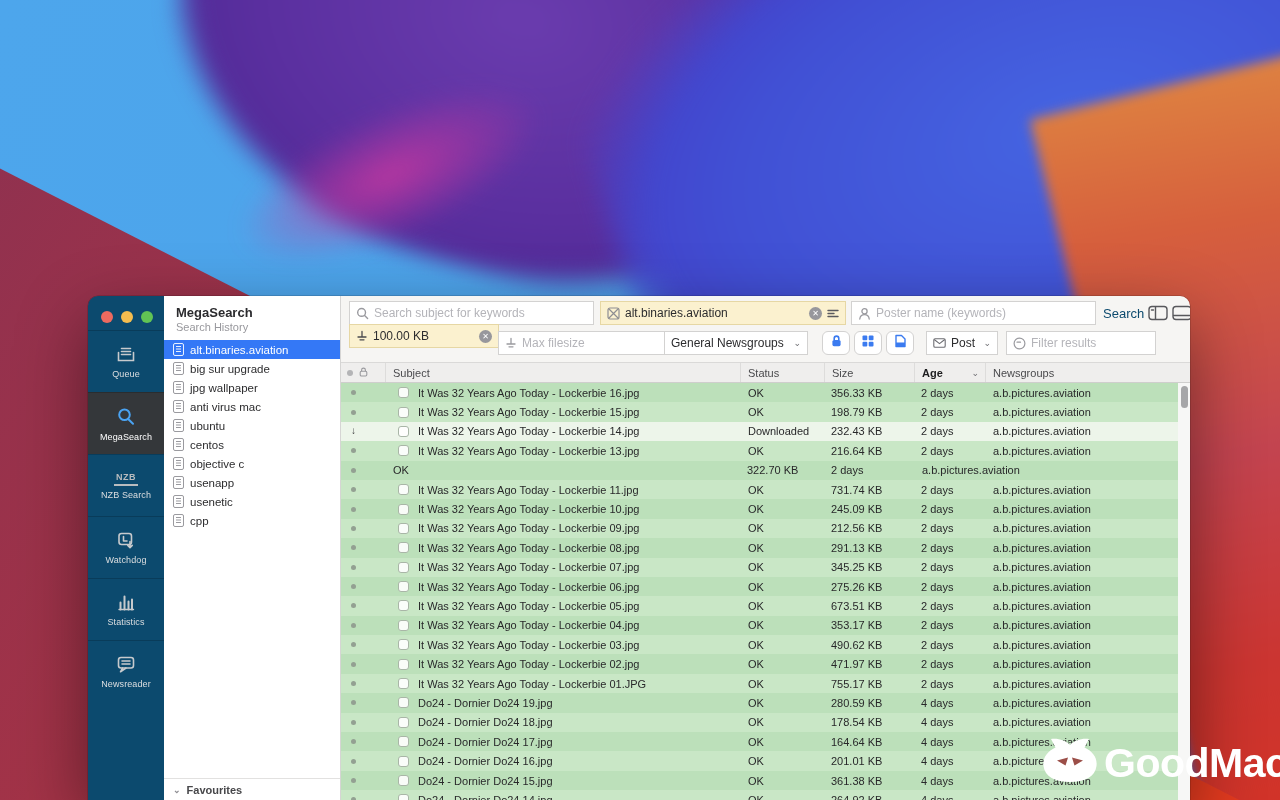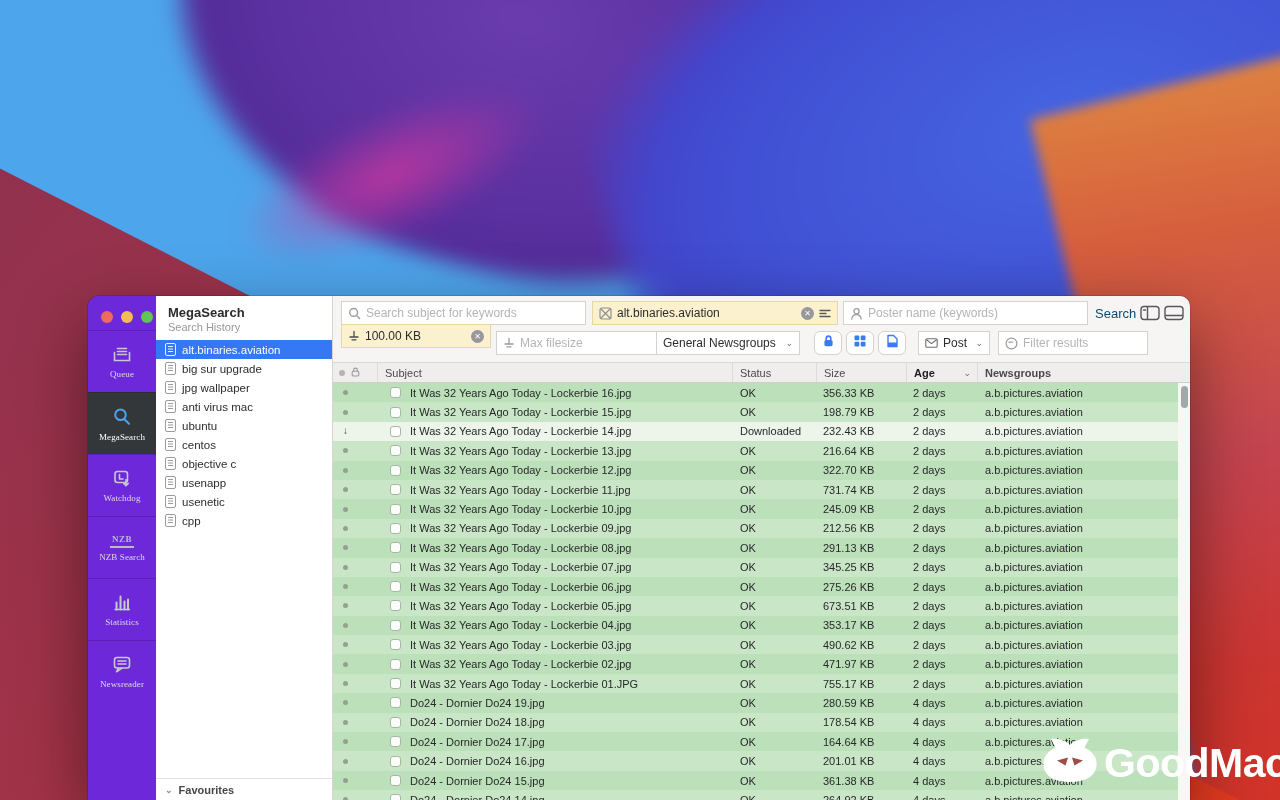--- a/index.html
+++ b/index.html
@@ -21,21 +21,21 @@
     background:linear-gradient(185deg,#e08a42 0%,#d65f3d 22%,#c34450 48%,#cb3531 72%,#d63222 100%); filter:blur(6px); }
   .wp-redwedge { left:-60px; top:138px; width:1500px; height:900px; transform:rotate(27deg); transform-origin:top left;
     background:linear-gradient(100deg,#8e3150 0%,#a33347 30%,#c93a2e 62%,#e23a1f 85%); }
 
   
   .window { position:absolute; left:88px; top:296px; width:1102px; height:504px;
     border-radius:10px 10px 0 0; overflow:hidden; display:flex;
     box-shadow:0 25px 70px rgba(0,0,0,.45), 0 0 0 .5px rgba(0,0,0,.25); }
 
   
-  .sidebar { width:68px; background:#6d28d9; flex:none; display:flex; flex-direction:column;font-family:Liberation Serif, serif; }
+  .sidebar { width:76px; background:#0c4a6e; flex:none; display:flex; flex-direction:column; }
   .lights { display:flex; gap:8px; padding:15px 0 0 13px; height:34px; }
   .light { width:12px; height:12px; border-radius:50%; }
   .l-red{background:#ed6a5f;} .l-yel{background:#f5bd4f;} .l-grn{background:#61c454;}
   .navitem { height:62px; display:flex; flex-direction:column; align-items:center; justify-content:center;
     gap:4px; border-top:1px solid rgba(0,0,0,.18); }
   .navitem:first-of-type { border-top:none; }
   .navitem .nlabel { font-size:9px; color:#dcdee0; letter-spacing:.1px; }
   .navitem.selected { background:#34373a; }
   .navitem.selected .nlabel { color:#fff; }
   .nzb-ico { font-size:9px; font-weight:bold; color:#b9bcbf; border-bottom:2px solid #b9bcbf; padding:1px 2px 2px; letter-spacing:.5px; }
@@ -73,21 +73,21 @@
   .selectbox .chev { margin-left:auto; color:#6e6e73; }
 
   
   .theader { height:20px; flex:none; background:#efeeed; border-bottom:1px solid #cfcecd;
     display:flex; font-size:11px; color:#4a4a4d; }
   .theader .hgrid { display:grid; grid-template-columns:45px 355px 84px 90px 71px 200px; width:845px; }
   .hcell { display:flex; align-items:center; border-right:1px solid #dddcdb; padding:0 0 0 7px; }
   .hcell.first { padding-left:6px; gap:6px; }
   .hcell.age { font-weight:bold; color:#1d1d1f; }
   .hcell.age .sortchev { margin-left:auto; margin-right:6px; font-size:9px; color:#6e6e73; font-weight:normal; }
-  .hcell.last { border-right:none;font-weight:bold; }
+  .hcell.last { border-right:none; }
   .hdot { width:6px; height:6px; border-radius:50%; background:#b4b4b6; }
 
   .tbody { flex:1; position:relative; overflow:hidden; background:#f3f6f2; }
   .rows { width:845px; }
   .trow { height:19.4px; display:grid; grid-template-columns:45px 355px 84px 90px 71px 200px;
     align-items:center; font-size:11px; color:#28282a; }
   .trow:nth-child(odd) { background:#bce0ba; }
   .trow:nth-child(even) { background:#c9e7c6; }
   .trow.downloaded { background:#edf5ea; }
   .c-ind { display:flex; justify-content:flex-start; padding-left:10px; }
@@ -140,33 +140,33 @@
         <span class="ficon">
           <svg width="22" height="22" viewBox="0 0 22 22" fill="none" stroke="#4aa3f2" stroke-width="2" stroke-linecap="round">
             <circle cx="9.5" cy="8.8" r="5.3"></circle>
               <path d="M13.4 13.2 18 17.8"></path>
           </svg>
         </span>
         <span class="nlabel">MegaSearch</span>
       </div>
 
       <div class="navitem">
+        <span class="nzb-ico">NZB</span>
+        <span class="nlabel">NZB Search</span>
+      </div>
+
+      <div class="navitem">
         <span class="ficon">
           <svg width="22" height="20" viewBox="0 0 22 20" fill="none" stroke="#c7cacd" stroke-width="1.6" stroke-linecap="round" stroke-linejoin="round">
             <rect x="4" y="2.5" width="12.5" height="11" rx="2.5"></rect>
               <path d="M8.5 5.5v4.5h3.5"></path>
             <path d="M15 10.5v6M12.8 14.4 15 16.7l2.2-2.3"></path>
           </svg>
         </span>
         <span class="nlabel">Watchdog</span>
-      </div>
-
-      <div class="navitem">
-        <span class="nzb-ico">NZB</span>
-        <span class="nlabel">NZB Search</span>
       </div>
 
       <div class="navitem">
         <span class="ficon">
           <svg width="22" height="20" viewBox="0 0 22 20" fill="none" stroke="#c7cacd" stroke-width="2" stroke-linecap="round">
             <path d="M5.5 16.5V9.5M9.5 16.5v-13M13.5 16.5v-8M17 16.5V6.5"></path>
               <path d="M4 16.5h14.5" stroke-width="1.4"></path>
           </svg>
         </span>
         <span class="nlabel">Statistics</span>
@@ -325,21 +325,21 @@
         <div class="field yellow" style="left:8px;top:28px;width:150px;">
           <span class="ficon">
             <svg width="12" height="12" viewBox="0 0 12 12" fill="none" stroke="#4a4a4e" stroke-width="1.3" stroke-linecap="round">
               <path d="M6 1.5v5M2 7h8M4 9.8h4"></path>
             </svg>
           </span>
           <span>100.00 KB</span>
           <span class="clear">✕</span>
         </div>
 
-        <div class="field" style="left:163px;top:35px;width:181px;">
+        <div class="field" style="left:157px;top:35px;width:181px;">
           <span class="ficon">
             <svg width="12" height="12" viewBox="0 0 12 12" fill="none" stroke="#9a9a9f" stroke-width="1.3" stroke-linecap="round">
               <path d="M6 1.5v5M2 7h8M4 9.8h4"></path>
             </svg>
           </span>
           <span class="ph">Max filesize</span>
         </div>
 
         <div class="field selectbox" style="left:323px;top:35px;width:144px;">
           <span>General Newsgroups</span>
@@ -473,24 +473,20 @@
     <div class="c-status">OK</div>
     <div class="c-size">216.64 KB</div>
     <div class="c-age">2 days</div>
     <div class="c-group">a.b.pictures.aviation</div>
   </div>
             <div class="trow ind-dot">
     <div class="c-ind">
       <span class="dot"></span>
 
     </div>
-    <div class="c-subject">
-      <span class="cb"></span>
-      <span>It Was 32 Years Ago Today - Lockerbie 12.jpg</span>
-    </div>
     <div class="c-status">OK</div>
     <div class="c-size">322.70 KB</div>
     <div class="c-age">2 days</div>
     <div class="c-group">a.b.pictures.aviation</div>
   </div>
             <div class="trow ind-dot">
     <div class="c-ind">
       <span class="dot"></span>
 
     </div>

